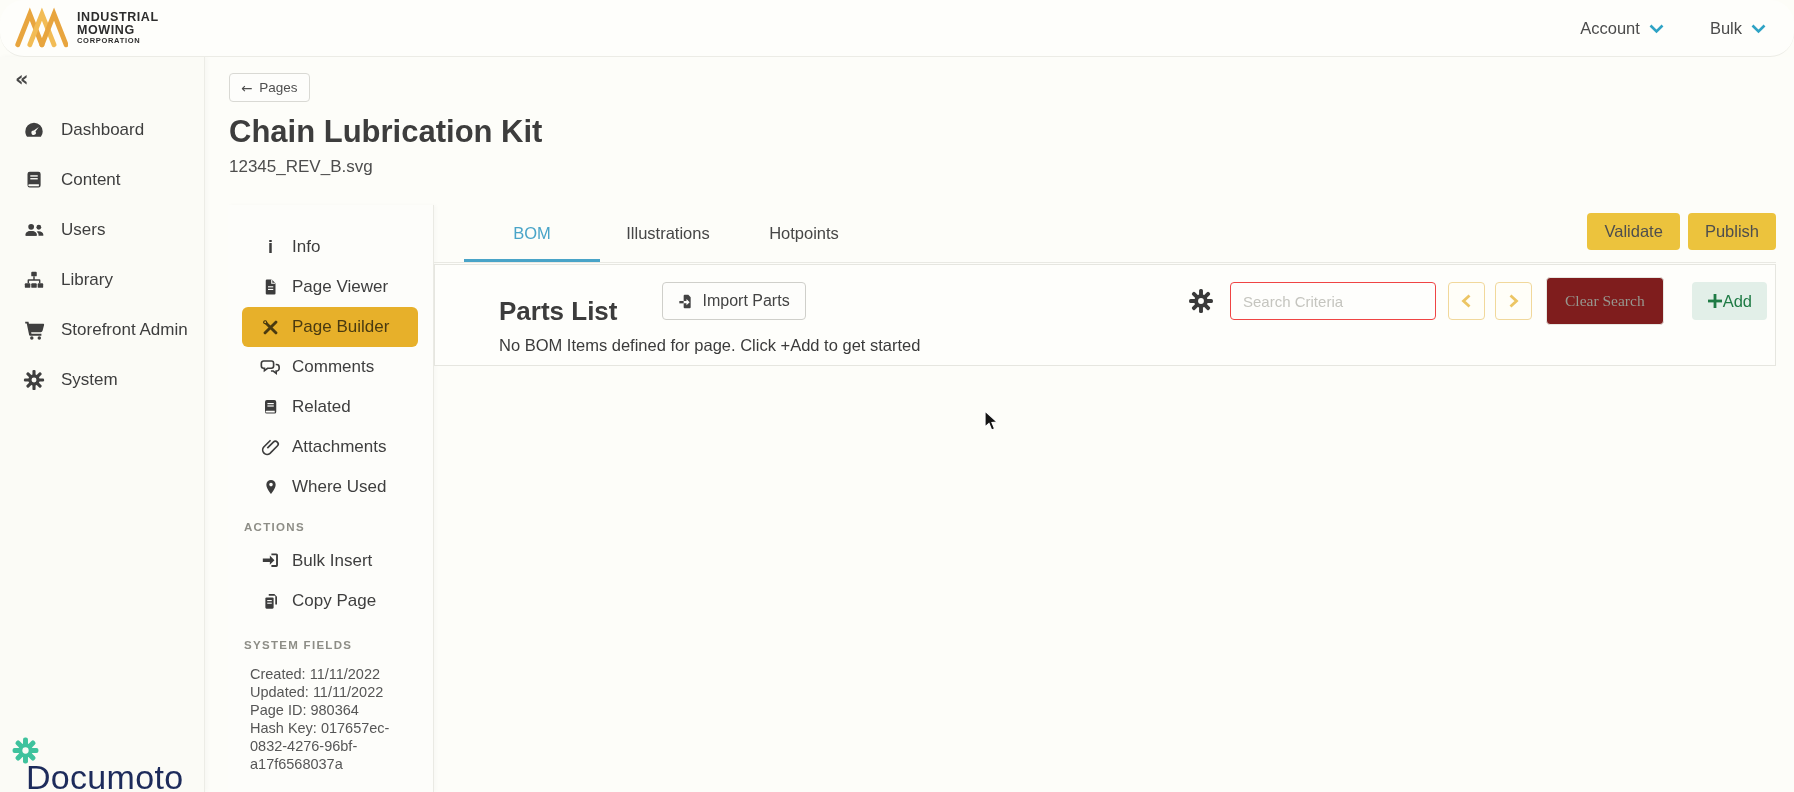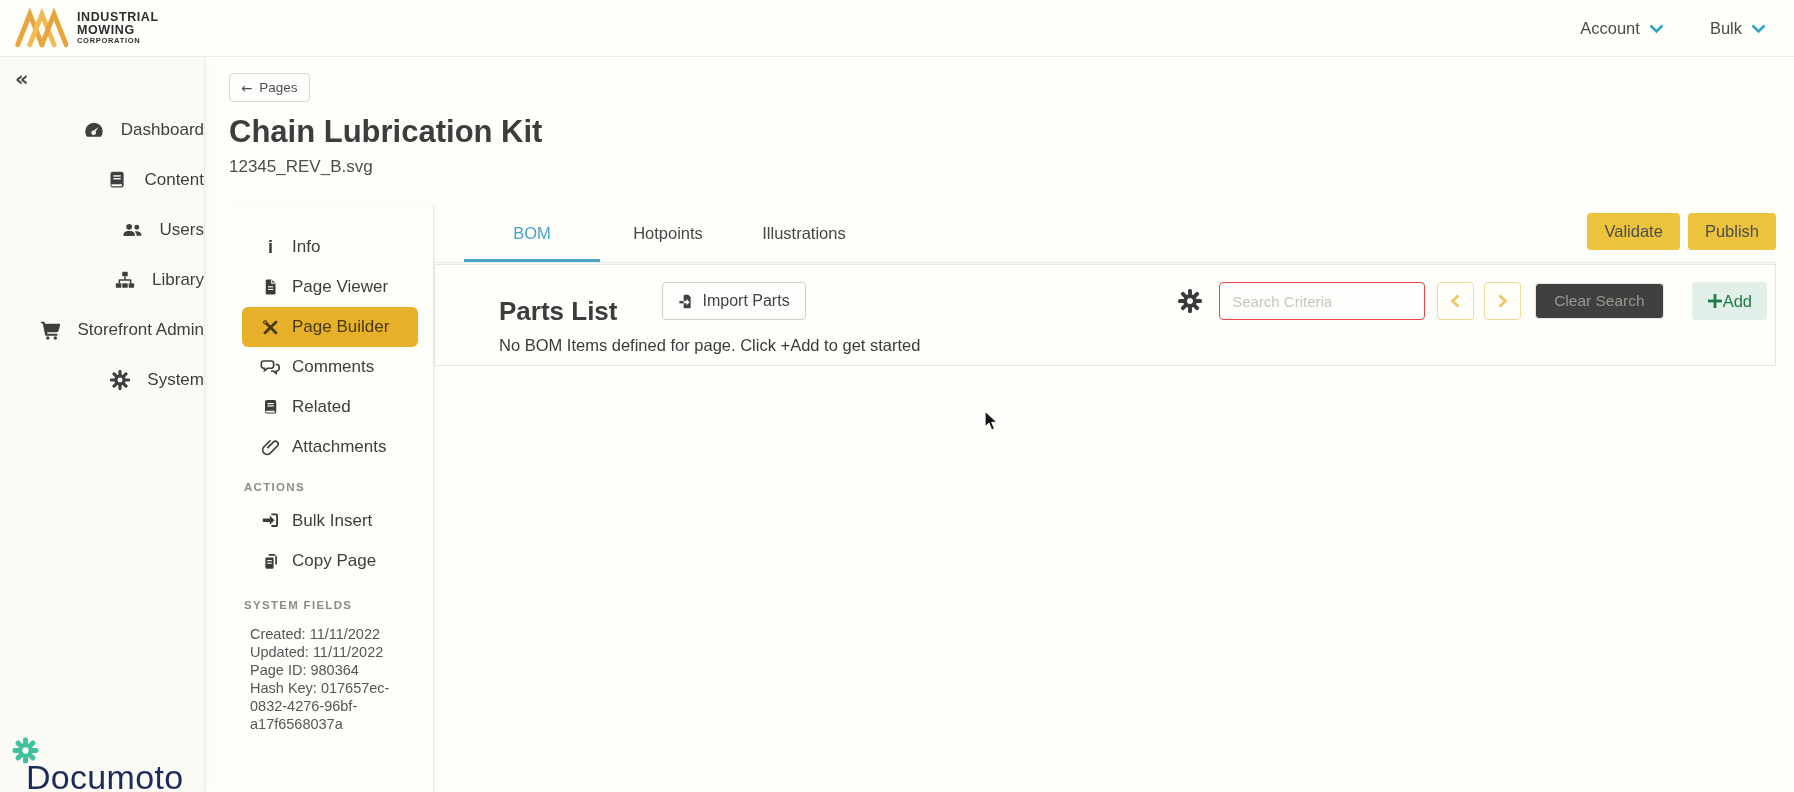--- a/index.html
+++ b/index.html
@@ -6,37 +6,37 @@
   html,body { width:1794px; height:792px; }
   body {
     font-family: "Liberation Sans", sans-serif;
     background:#fdfdf8; color:#3f3f3f; overflow:hidden; position:relative;
   }
   .icon-glyph { font-family:"DejaVu Sans", sans-serif; }
 
   
   .topbar { position:absolute; top:0; left:0; right:0; height:57px;
     background:#fefefb; border-bottom:1px solid #ecece6; z-index:6;
-    display:flex; align-items:center; }
+    display:flex; align-items:center;border-radius:24px; }
   .logo { display:flex; align-items:center; gap:9px; padding-left:14px; cursor:pointer; }
   .logo-text { line-height:1.05; color:#2d2d2d; }
   .logo-l1 { font-size:12.5px; font-weight:bold; letter-spacing:.6px; }
   .logo-l3 { font-size:7.5px; font-weight:bold; letter-spacing:.7px; }
   .top-menus { position:absolute; right:28px; top:0; height:57px; display:flex; align-items:center; gap:46px; }
   .top-menu { display:flex; align-items:center; gap:9px; font-size:16.5px; color:#4b4b4b; cursor:pointer; }
 
   
   .sidebar { position:absolute; top:57px; left:0; width:205px; bottom:0;
     background:#fbfbf6; border-right:1px solid #ececе6; border-right:1px solid #ecece6;
     box-shadow:2px 0 5px rgba(0,0,0,.03); z-index:5; }
   .collapse-btn { position:absolute; top:10px; left:15px; font-size:21px; font-weight:bold;
     color:#474747; cursor:pointer; }
   .side-nav { position:absolute; top:48px; left:0; right:0; }
   .nav-item { display:flex; align-items:center; height:50px; padding-left:22px; gap:15px;
-    font-size:17px; color:#3e3e3e; cursor:pointer;justify-content:flex-end; }
+    font-size:17px; color:#3e3e3e; cursor:pointer; }
   .nav-item .nico { width:24px; display:flex; justify-content:center; color:#3f3f3f; }
   .brand { position:absolute; left:10px; bottom:5px; width:190px; height:52px; }
   .brand-gear { position:absolute; left:2px; top:2px; }
   .brand-text { position:absolute; left:16px; top:15px; font-size:34px; font-weight:normal;
     color:#1d2b5b; letter-spacing:.3px;margin-top:8px; }
 
   
   .main { position:absolute; left:205px; top:57px; right:0; bottom:0; background:#fdfdf9; }
   .back-btn { position:absolute; left:24px; top:16px; height:29px; padding:0 11px;
     background:#fdfdfb; border:1px solid #d9d9d4; border-radius:4px; display:flex;
@@ -81,23 +81,23 @@
   .tb-spacer { flex:1; }
   .gear-btn { color:#3a3a3a; display:flex; cursor:pointer; }
   .search-input { margin-left:16px; width:206px; height:38px; border:1px solid #ef4444;
     border-radius:4px; padding:0 12px; font-size:15px; color:#555; background:#fefefc;
     font-family:"Liberation Sans",sans-serif; }
   .search-input::placeholder { color:#c5c5bf; }
   .pager { margin-left:12px; width:37px; height:38px; background:#fffef8;
     border:1px solid #f1d89b; border-radius:4px; display:flex; align-items:center;
     justify-content:center; cursor:pointer; }
   .pager + .pager { margin-left:10px; }
-  .clear-btn { margin-left:14px; height:36px; padding:0 18px; background:#404040;
+  .clear-btn { margin-left:14px; height:48px; padding:0 18px; background:#7f1d1d;
     border:1px solid #e7e7e1; border-radius:4px; font-size:15.5px; color:#97978f;
-    cursor:pointer; font-family:Liberation Sans, sans-serif; }
+    cursor:pointer; font-family:Liberation Serif, serif; }
   .add-btn { margin-left:28px; height:38px; padding:0 15px; background:#e2efe8; border:none;
     border-radius:4px; display:flex; align-items:center; gap:0; font-size:16.5px;
     color:#1f7b45; cursor:pointer; font-family:"Liberation Sans",sans-serif; }
   .empty-msg { margin:15px 0 0 64px; font-size:16.5px; color:#3b3b3b; }
 
   .cursor { position:absolute; left:981px; top:409px; z-index:50; pointer-events:none; }
 </style>
 </head>
 <body>
 
@@ -274,20 +274,28 @@
       <span>Related</span>
     </div>
     <div class="p-item">
       <span class="pico">
         <svg width="19" height="19" viewBox="0 0 24 24" fill="none" stroke="currentColor" stroke-width="2.1">
             <path d="M8 12.7l7.6-7.6a3.5 3.5 0 0 1 5 5l-9.2 9.2a5.6 5.6 0 0 1-7.9-7.9l8.6-8.6"></path>
           </svg>
       </span>
       <span>Attachments</span>
     </div>
+    <div class="p-item">
+      <span class="pico">
+        <svg width="16" height="20" viewBox="0 0 24 24" fill="currentColor">
+            <path d="M12 1.5A7 7 0 0 0 5 8.5C5 13.7 12 22.5 12 22.5s7-8.8 7-14a7 7 0 0 0-7-7zm0 9.6a2.7 2.7 0 1 1 2.7-2.7A2.7 2.7 0 0 1 12 11.1z"></path>
+          </svg>
+      </span>
+      <span>Where Used</span>
+    </div>
 
     <div class="sec-label">ACTIONS</div>
 
     <div class="p-item">
       <span class="pico">
         <svg width="20" height="18" viewBox="0 0 24 22" fill="currentColor">
             <path d="M10.6 4.4 16.2 10l-5.6 5.6v-3.4H2V7.8h8.6z"></path>
             <path d="M12.5 1.8h6A2 2 0 0 1 20.5 3.8v12.4a2 2 0 0 1-2 2h-6v-2.3h5.7V4.1h-5.7z"></path>
           </svg>
       </span>
@@ -310,22 +318,22 @@
       <div>Created: 11/11/2022</div>
       <div>Updated: 11/11/2022</div>
       <div>Page ID: 980364</div>
       <div>Hash Key: 017657ec-0832-4276-96bf-a17f6568037a</div>
     </div>
   </aside>
 
   <section class="workspace">
     <div class="tabs-row">
       <div class="tab active">BOM</div>
+      <div class="tab">Illustrations</div>
       <div class="tab">Hotpoints</div>
-      <div class="tab">Illustrations</div>
     </div>
 
     <div class="cta-row">
       <button class="gold-btn">Validate</button>
       <button class="gold-btn">Publish</button>
     </div>
 
     <div class="parts-panel">
       <div class="parts-toolbar">
         <h2 class="parts-title">Parts List</h2>

